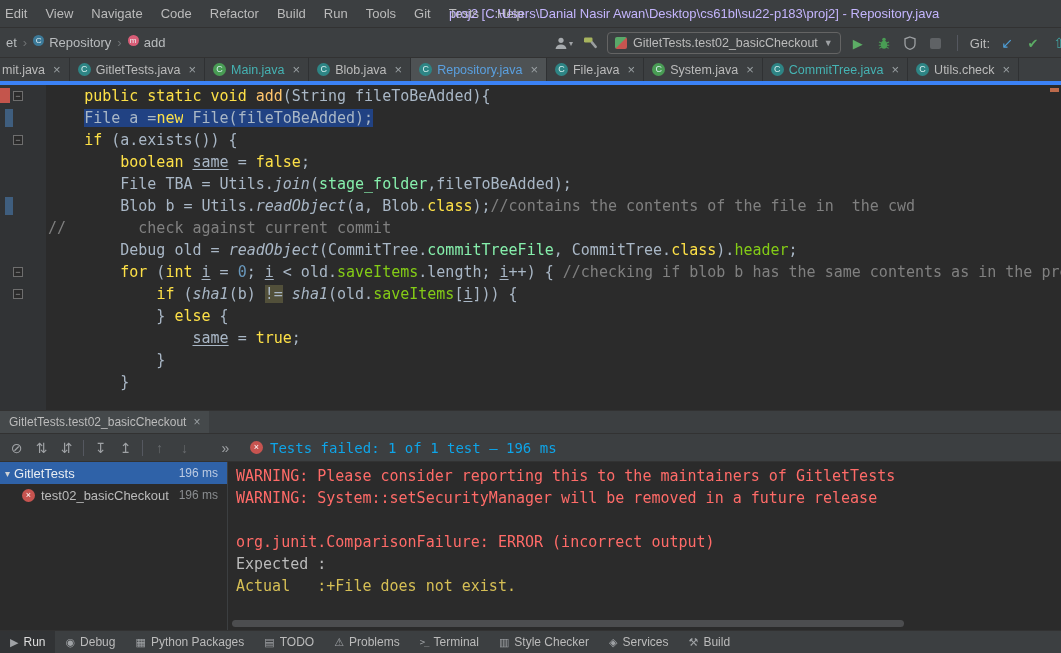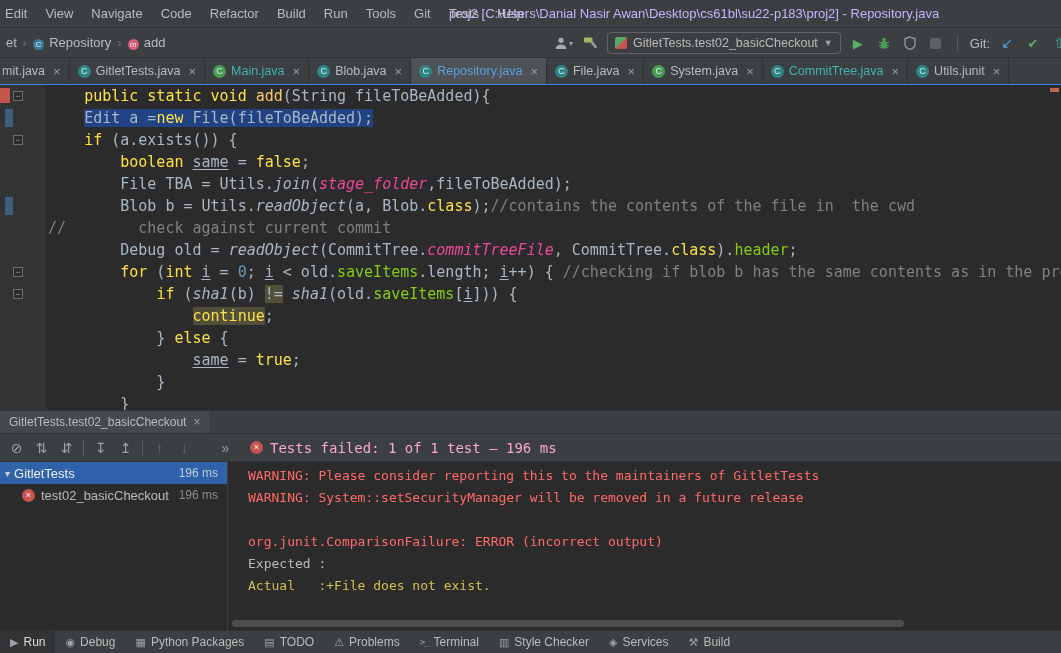--- a/index.html
+++ b/index.html
@@ -11,21 +11,21 @@
   .menubar{height:28px;background:#3c3f41;border-bottom:1px solid #323232;
     display:flex;align-items:center;position:relative;color:#bbbbbb;font-size:13px;}
   .menu-items{display:flex;margin-left:-4px}
   .menu-item{padding:0 9px;line-height:28px;cursor:default}
   .window-title{position:absolute;left:449px;top:0;line-height:28px;color:#c4b5fd;white-space:nowrap}
 
   
   .navbar{height:30px;background:#3c3f41;border-bottom:1px solid #323232;
     display:flex;align-items:center;position:relative;font-size:13px;color:#b9bcbe;padding-left:4px}
   .breadcrumb{display:flex;align-items:center}
-  .crumb{display:flex;align-items:flex-end;gap:5px;padding:0 2px}
+  .crumb{display:flex;align-items:flex-start;gap:5px;padding:0 2px}
   .crumb-sep{color:#6e7173;padding:0 4px;font-size:13px}
   .dot{width:11px;height:11px;border-radius:50%;display:inline-block;font-size:8px;line-height:11px;
     text-align:center;color:#e8f2f2}
   .dot.class{background:#3c7a99}
   .dot.method{background:#d95d77}
   .nav-right{position:absolute;right:0;top:0;height:30px;display:flex;align-items:center;gap:8px;padding-right:0}
   .icon-btn{display:inline-flex;align-items:center;justify-content:center;min-width:18px;height:22px;color:#9fa2a5}
   .mini-arrow{font-size:8px;color:#9fa2a5;margin-left:1px}
   .combo{display:flex;align-items:center;gap:6px;height:22px;min-width:228px;padding:0 7px;
     border:1px solid #646464;border-radius:4px;background:#3c3f41;color:#bbbbbb;font-size:12.5px}
@@ -34,21 +34,21 @@
     background:linear-gradient(135deg,#59a869 49%,#c75450 51%)}
   .play{color:#5cad65;font-size:13px}
   .stopsq{width:11px;height:11px;background:#5f6265;border-radius:2px;display:inline-block}
   .tb-sep{width:1px;height:16px;background:#555860;margin:0 4px;display:inline-block}
   .git-label{color:#bbbbbb;font-size:13px}
   .update{color:#4e9fd8;font-size:14px}
   .commit{color:#5cad65;font-size:13px}
   .push{color:#41a4a4;font-size:14px;margin-right:-7px}
 
   
-  .tabbar{height:27px;background:#3c3f41;border-bottom:1px solid #3b82f6;display:flex;font-size:12.5px}
+  .tabbar{height:27px;background:#3c3f41;border-bottom:4px solid #3b82f6;display:flex;font-size:12.5px}
   .etab{display:flex;align-items:center;gap:5px;padding:0 8px;border-right:1px solid #2f3133;color:#bbbbbb;cursor:default}
   .etab.selected{background:#4e5254}
   .cicon{width:13px;height:13px;border-radius:50%;background:#2e8585;color:#d6efef;font-size:9px;
     line-height:13px;text-align:center;flex:none}
   .cicon.runnable{background:#499c54}
   .tab-label{white-space:nowrap}
   .tab-teal{color:#45b3b3}
   .tab-blue{color:#5aa0e0}
   .etab .close{color:#9aa0a3;font-size:13px;margin-left:3px}
   .etab:first-child{padding-left:2px}
@@ -63,55 +63,55 @@
     background:#2b2b2b;color:#9a9a9a;font-size:9px;line-height:8px;text-align:center}
   .codearea{flex:1;overflow:hidden;font-family:"DejaVu Sans Mono","Liberation Mono",monospace;
     font-size:15px;color:#a9b7c6;padding-left:2px}
   .code-line{height:22px;line-height:22px;white-space:pre}
   .seg.def{color:#a9b7c6}
   .kw{color:#fde047}
   .com{color:#808080}
   .num{color:#6897bb}
   .mth{color:#ffc66d}
   .fld{color:#84cc16}
-  .fldi{color:#ec4899;font-style:italic}
+  .fldi{color:#86efac;}
   .smi{font-style:italic}
   .u{text-decoration:underline;text-underline-offset:2px}
   .warnbg{background:#52503a}
   .selbg{background:#214283}
   .stripe-mark{position:absolute;top:3px;right:2px;width:9px;height:4px;background:#bc6a4b}
 
   
   .runtabbar{height:23px;background:#3c3f41;border-top:1px solid #323232;display:flex;align-items:center;
     font-size:12px;color:#bbbbbb}
   .runtab{display:flex;align-items:center;gap:7px;height:100%;padding:0 9px;background:#45494b}
   .runtab .close{color:#9aa0a3;font-size:12px}
   .runtoolbar{height:29px;background:#3c3f41;border-top:1px solid #323232;border-bottom:1px solid #323232;
     display:flex;align-items:center}
   .tbicons{display:flex;align-items:center;padding-left:4px}
   .ti{width:25px;text-align:center;color:#9fa2a5;font-size:14px}
   .ti.previous-occurrence,.ti.next-occurrence{color:#686b6e}
   .ti.more{margin-left:16px;color:#9fa2a5}
   .fail-ball,.ballx{width:13px;height:13px;border-radius:50%;background:#c75450;color:#fff;
     font-size:9px;line-height:13px;text-align:center;flex:none}
   .fail-ball{margin:0 7px 0 12px}
-  .fail-text{color:#f9a8d4;font-family:"DejaVu Sans Mono","Liberation Mono",monospace;font-size:14px;white-space:nowrap}
+  .fail-text{color:#0ea5e9;font-family:"DejaVu Sans Mono","Liberation Mono",monospace;font-size:14px;white-space:nowrap}
   .runcontent{display:flex;height:168px;background:#2b2b2b}
   .treepanel{width:228px;flex:none;border-right:1px solid #3c3f41;overflow:hidden}
   .tree-row{height:22px;display:flex;align-items:center;font-size:13px;color:#bbbbbb;padding:0 5px;cursor:default}
   .tree-row.selected{background:#2f62a8;color:#e9edf2}
   .tree-row.child{padding-left:22px}
   .chev{font-size:10px;color:#cfd2d5;margin-right:4px}
   .ballx{margin-right:6px}
   .tree-label{white-space:nowrap;overflow:hidden}
   .tree-time{margin-left:auto;color:#8a8d90;font-size:12px;padding-right:4px}
   .tree-row.selected .tree-time{color:#bccbe2}
   .console{flex:1;position:relative;overflow:hidden;background:#2b2b2b;padding-top:3px}
-  .console-line{height:22px;line-height:22px;white-space:pre;padding-left:20px;color:#bbbbbb;
-    font-family:"DejaVu Sans Mono","Liberation Mono",monospace;font-size:13px}
+  .console-line{height:22px;line-height:22px;white-space:pre;padding-left:8px;color:#bbbbbb;
+    font-family:"DejaVu Sans Mono","Liberation Mono",monospace;font-size:15px}
   .console-line.red{color:#ff6b68}
   .console-line.orange{color:#d6bf55}
   .hscroll{position:absolute;left:4px;bottom:3px;width:672px;height:7px;background:#585a5c;
     border-radius:4px;opacity:.75}
 
   
   .statusbar{height:23px;background:#3c3f41;border-top:1px solid #323232;display:flex;align-items:center;
     font-size:12px;color:#bbbbbb}
   .sb-item{display:flex;align-items:center;gap:5px;height:100%;padding:0 10px;cursor:default}
   .sb-item.selected{background:#313335;color:#dddddd}
@@ -234,21 +234,21 @@
         <span class="tab-label ">System.java</span>
         <span class="close">×</span>
       </div>
       <div class="etab">
         <span class="cicon">C</span>
         <span class="tab-label tab-teal">CommitTree.java</span>
         <span class="close">×</span>
       </div>
       <div class="etab">
         <span class="cicon">C</span>
-        <span class="tab-label ">Utils.junit</span>
+        <span class="tab-label ">Utils.check</span>
         <span class="close">×</span>
       </div>
     </div>
 
   <div class="editor">
     <div class="gutter">
         <div class="gcell">
           <span class="bookmark"></span>
           <span class="fold">−</span>
         </div>
@@ -272,30 +272,29 @@
           <span class="fold">−</span>
         </div>
         <div class="gcell"></div>
         <div class="gcell"></div>
         <div class="gcell"></div>
         <div class="gcell"></div>
         <div class="gcell"></div>
       </div>
     <div class="codearea">
         <div class="code-line"><span class="seg def">    </span><span class="seg kw">public static void </span><span class="seg mth">add</span><span class="seg def">(String fileToBeAdded){</span></div>
-        <div class="code-line"><span class="seg def">    </span><span class="seg def selbg">Edit a =</span><span class="seg kw selbg">new</span><span class="seg def selbg"> File(fileToBeAdded);</span></div>
+        <div class="code-line"><span class="seg def">    </span><span class="seg def selbg">File a =</span><span class="seg kw selbg">new</span><span class="seg def selbg"> File(fileToBeAdded);</span></div>
         <div class="code-line"><span class="seg def">    </span><span class="seg kw">if</span><span class="seg def"> (a.exists()) {</span></div>
         <div class="code-line"><span class="seg def">        </span><span class="seg kw">boolean</span><span class="seg def"> </span><span class="seg def u">same</span><span class="seg def"> = </span><span class="seg kw">false</span><span class="seg def">;</span></div>
         <div class="code-line"><span class="seg def">        File TBA = Utils.</span><span class="seg smi">join</span><span class="seg def">(</span><span class="seg fldi">stage_folder</span><span class="seg def">,fileToBeAdded);</span></div>
         <div class="code-line"><span class="seg def">        Blob b = Utils.</span><span class="seg smi">readObject</span><span class="seg def">(a, Blob.</span><span class="seg kw">class</span><span class="seg def">);</span><span class="seg com">//contains the contents of the file in  the cwd</span></div>
         <div class="code-line"><span class="seg com">//        check against current commit</span></div>
         <div class="code-line"><span class="seg def">        Debug old = </span><span class="seg smi">readObject</span><span class="seg def">(CommitTree.</span><span class="seg fldi">commitTreeFile</span><span class="seg def">, CommitTree.</span><span class="seg kw">class</span><span class="seg def">).</span><span class="seg fld">header</span><span class="seg def">;</span></div>
         <div class="code-line"><span class="seg def">        </span><span class="seg kw">for</span><span class="seg def"> (</span><span class="seg kw">int</span><span class="seg def"> </span><span class="seg def u">i</span><span class="seg def"> = </span><span class="seg num">0</span><span class="seg def">; </span><span class="seg def u">i</span><span class="seg def"> &lt; old.</span><span class="seg fld">saveItems</span><span class="seg def">.length; </span><span class="seg def u">i</span><span class="seg def">++) { </span><span class="seg com">//checking if blob b has the same contents as in the previous commit</span></div>
         <div class="code-line"><span class="seg def">            </span><span class="seg kw">if</span><span class="seg def"> (</span><span class="seg smi">sha1</span><span class="seg def">(b) </span><span class="seg def warnbg">!=</span><span class="seg def"> </span><span class="seg smi">sha1</span><span class="seg def">(old.</span><span class="seg fld">saveItems</span><span class="seg def">[</span><span class="seg def u">i</span><span class="seg def">])) {</span></div>
-        <div class="code-line"><span class="seg def">                </span><span class="seg kw warnbg">continue</span><span class="seg def">;</span></div>
         <div class="code-line"><span class="seg def">            } </span><span class="seg kw">else</span><span class="seg def"> {</span></div>
         <div class="code-line"><span class="seg def">                </span><span class="seg def u">same</span><span class="seg def"> = </span><span class="seg kw">true</span><span class="seg def">;</span></div>
         <div class="code-line"><span class="seg def">            }</span></div>
         <div class="code-line"><span class="seg def">        }</span></div>
       </div>
     <span class="stripe-mark"></span>
   </div>
 
   <div class="runtabbar">
     <div class="runtab">

